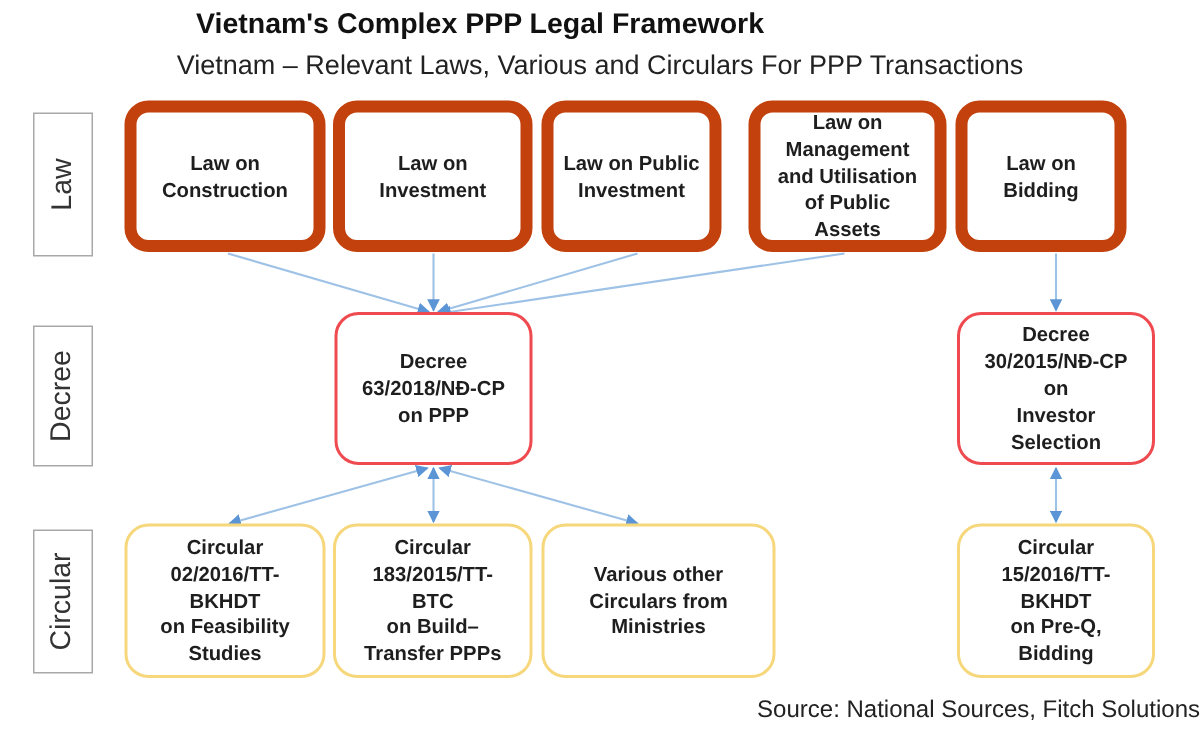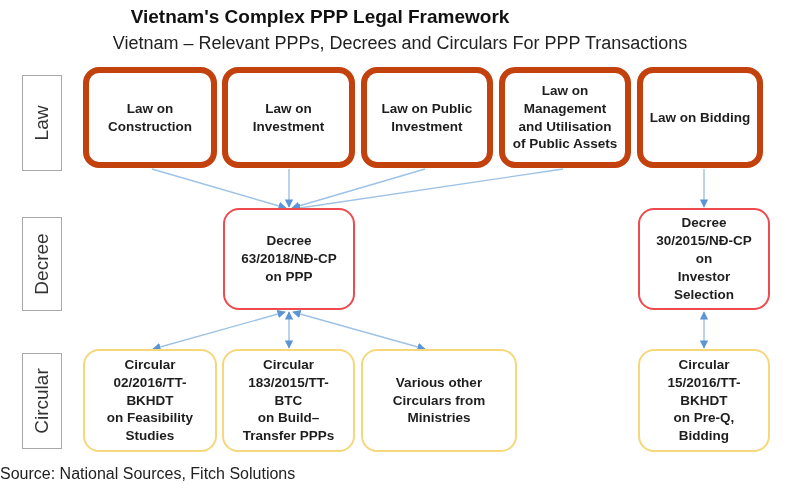--- a/index.html
+++ b/index.html
@@ -1,32 +1,32 @@
 <!DOCTYPE html>
 <html><head>
 <meta charset="utf-8">
 <style>
   html, body { margin:0; padding:0; background:#ffffff; }
   body { width:800px; height:501px; position:relative; overflow:hidden; font-family:"Liberation Sans", sans-serif; color:#1a1a1a; }
   .title { position:absolute; left:0; width:640px; top:6px; text-align:center; font-weight:bold; font-size:19px; color:#111; }
   .subtitle { position:absolute; left:0; width:800px; top:33px; text-align:center; font-size:18px; color:#222; }
-  .source { position:absolute; left:0; width:800px; top:465px; text-align:left; font-size:16px; color:#222; }
+  .source { position:absolute; left:0; width:800px; top:465px; text-align:right; font-size:16px; color:#222; }
   .rowlabel { position:absolute; left:22px; width:40px; border:1.5px solid #a8a8a8; background:#fff; box-sizing:border-box; display:flex; align-items:center; justify-content:center; }
   .rowlabel span { transform:rotate(-90deg); white-space:nowrap; font-size:19px; color:#333; }
   .box { position:absolute; box-sizing:border-box; border-radius:16px; background:#fff; display:flex; align-items:center; justify-content:center; text-align:center; font-weight:bold; font-size:13.5px; line-height:1.32; color:#1e1e1e; padding:4px 6px; white-space:pre-line; }
-  .law { border:6px solid #c2410c; top:67px; height:101px; }
+  .law { border:8px solid #c2410c; top:67px; height:101px; }
   .decree { border:2px solid #ef4a4f; top:208px; height:102px; }
   .circular { border:2px solid #f6d77c; top:349px; height:103px; }
   svg.conn { position:absolute; left:0; top:0; width:800px; height:501px; }
 </style>
 </head>
 <body>
 
 <div class="title">Vietnam's Complex PPP Legal Framework</div>
-<div class="subtitle">Vietnam – Relevant PPPs, Decrees and Circulars For PPP Transactions</div>
+<div class="subtitle">Vietnam – Relevant Laws, Various and Circulars For PPP Transactions</div>
 
 <div class="rowlabel" style="top:75px;height:96px;">
     <span>Law</span>
   </div>
 <div class="rowlabel" style="top:217px;height:94px;">
     <span>Decree</span>
   </div>
 <div class="rowlabel" style="top:353px;height:96px;">
     <span>Circular</span>
   </div>
@@ -45,27 +45,27 @@
   <line x1="285" y1="312" x2="153" y2="349" stroke="#9ec2e6" stroke-width="1.4" marker-start="url(#ah)" marker-end="url(#ah)"></line>
   <line x1="289" y1="312" x2="289" y2="348" stroke="#9ec2e6" stroke-width="1.4" marker-start="url(#ah)" marker-end="url(#ah)"></line>
   <line x1="293" y1="312" x2="425" y2="349" stroke="#9ec2e6" stroke-width="1.4" marker-start="url(#ah)" marker-end="url(#ah)"></line>
   <line x1="704" y1="312" x2="704" y2="348" stroke="#9ec2e6" stroke-width="1.4" marker-start="url(#ah)" marker-end="url(#ah)"></line>
 </svg>
 
 <div class="box law" style="left:83px;width:134px;">Law on
 Construction</div>
 <div class="box law" style="left:222px;width:133px;">Law on
 Investment</div>
-<div class="box law" style="left:361px;width:132px;">Law on Public
+<div class="box law" style="left:361px;width:120px;">Law on Public
 Investment</div>
 <div class="box law" style="left:499px;width:132px;">Law on
 Management
 and Utilisation
 of Public Assets</div>
-<div class="box law" style="left:637px;width:126px;">Law on Bidding</div>
+<div class="box law" style="left:637px;width:114px;">Law on Bidding</div>
 
 <div class="box decree" style="left:223px;width:132px;">Decree
 63/2018/NĐ-CP
 on PPP</div>
 <div class="box decree" style="left:638px;width:132px;">Decree
 30/2015/NĐ-CP
 on
 Investor
 Selection</div>
 

